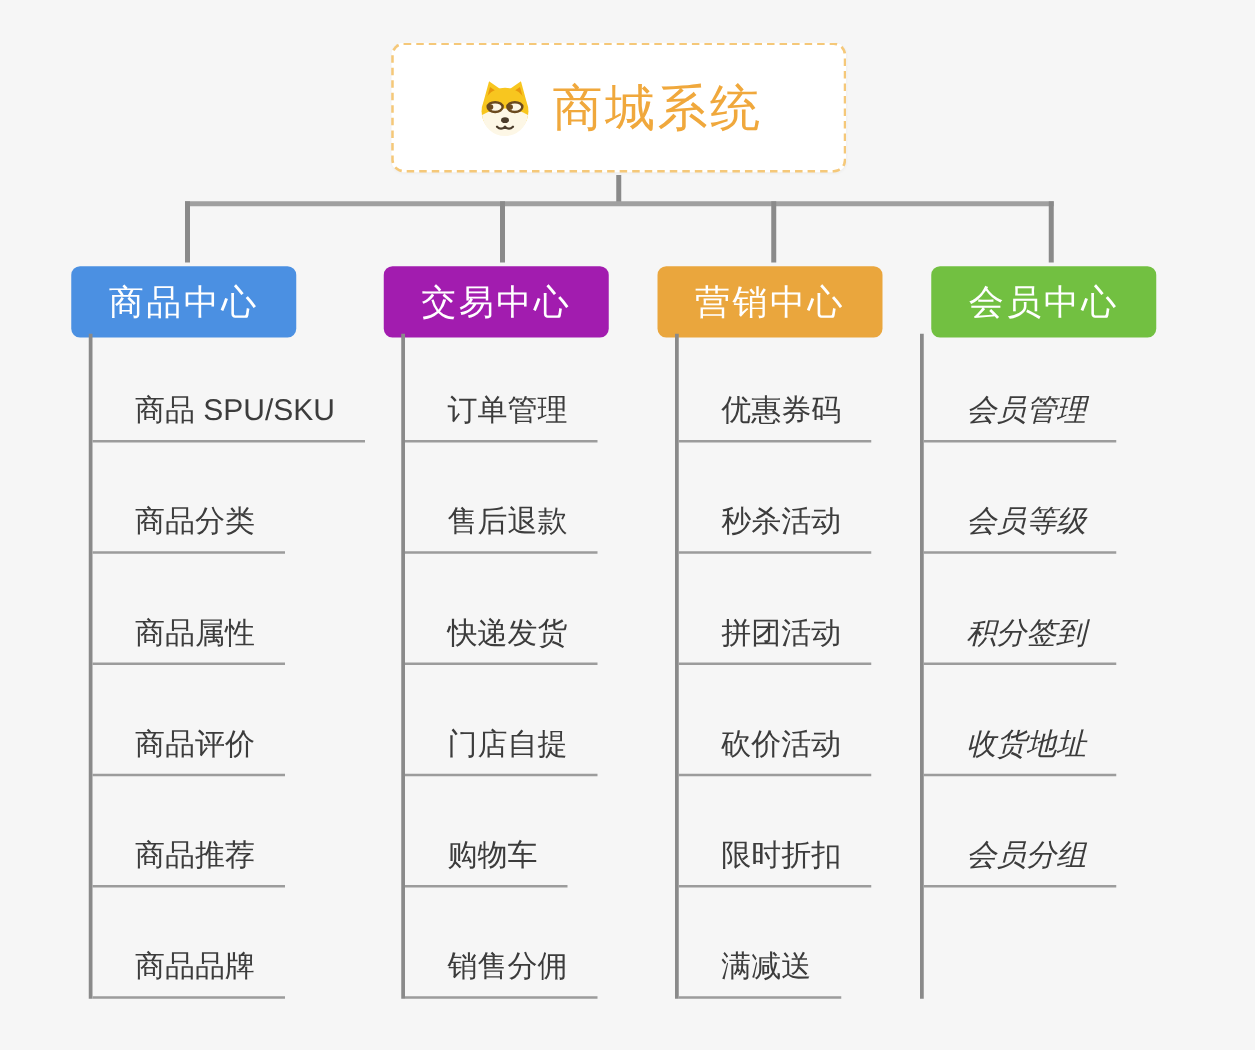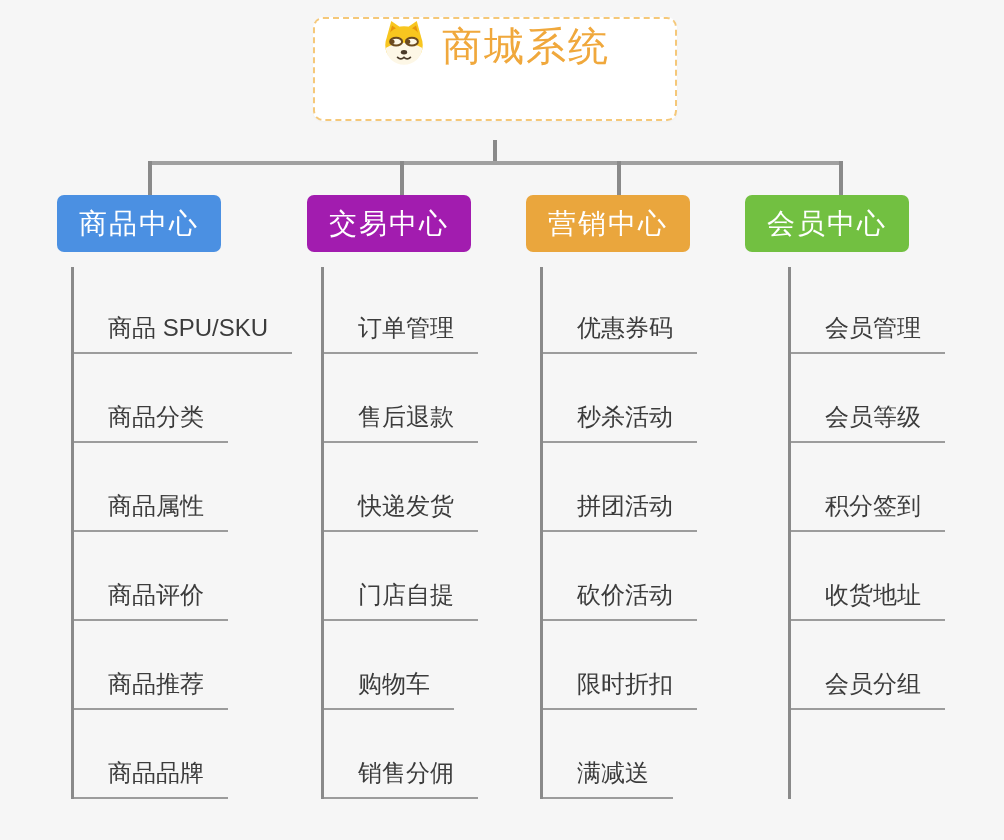--- a/index.html
+++ b/index.html
@@ -11,27 +11,28 @@
     position: relative;
     width: 1004px;
     height: 840px;
     background: #f6f6f6;
     overflow: hidden;
   }
 
   
   .root-node {
     position: absolute;
-    left: 313px; top: 17px;
+    left: 313px; top: 34px;
     width: 364px; height: 104px;
     box-sizing: border-box;
     background: #ffffff;
     border: 2px dashed #f5c879;
     border-radius: 10px;
     display: flex;
+    align-items: center;
     justify-content: center;
     gap: 14px;
     box-shadow: 0 1px 2px rgba(0,0,0,0.03);
   }
   .root-label {
     font-size: 40px;
     color: #f0a83c;
     letter-spacing: 2px;
     white-space: nowrap;
   }
@@ -43,22 +44,22 @@
   .h-main  { left: 148px; top: 161px; width: 695px; height: 4px; background:#a0a0a0; }
   .stub    { top: 161px; width: 4px; height: 49px; background:#8a8a8a; }
   .stub-0 { left: 148px; }
   .stub-1 { left: 400px; }
   .stub-2 { left: 617px; }
   .stub-3 { left: 839px; }
 
   
   .branch-box {
     position: absolute;
-    top: 195px;
-    width: 164px; height: 57px;
+    top: 213px;
+    width: 180px; height: 57px;
     border-radius: 7px;
     display: flex;
     align-items: center;
     justify-content: center;
     color: #ffffff;
     font-size: 28px;
     letter-spacing: 2px;
     cursor: default;
   }
   .branch-pos-0 { left: 57px;  background:#4b90e2; }
@@ -69,21 +70,21 @@
   
   .column {
     position: absolute;
     top: 267px;
     height: 532px;
     border-left: 3px solid #8a8a8a;
   }
   .col-0 { left: 71px; }
   .col-1 { left: 321px; }
   .col-2 { left: 540px; }
-  .col-3 { left: 788px; }
+  .col-3 { left: 736px; font-style: italic; }
 
   .leaf {
     box-sizing: border-box;
     height: 89px;
     display: flex;
     align-items: flex-end;
     width: max-content;
     min-width: 130px;
     border-bottom: 2px solid #9c9c9c;
     padding: 16px 24px 8px 34px;

